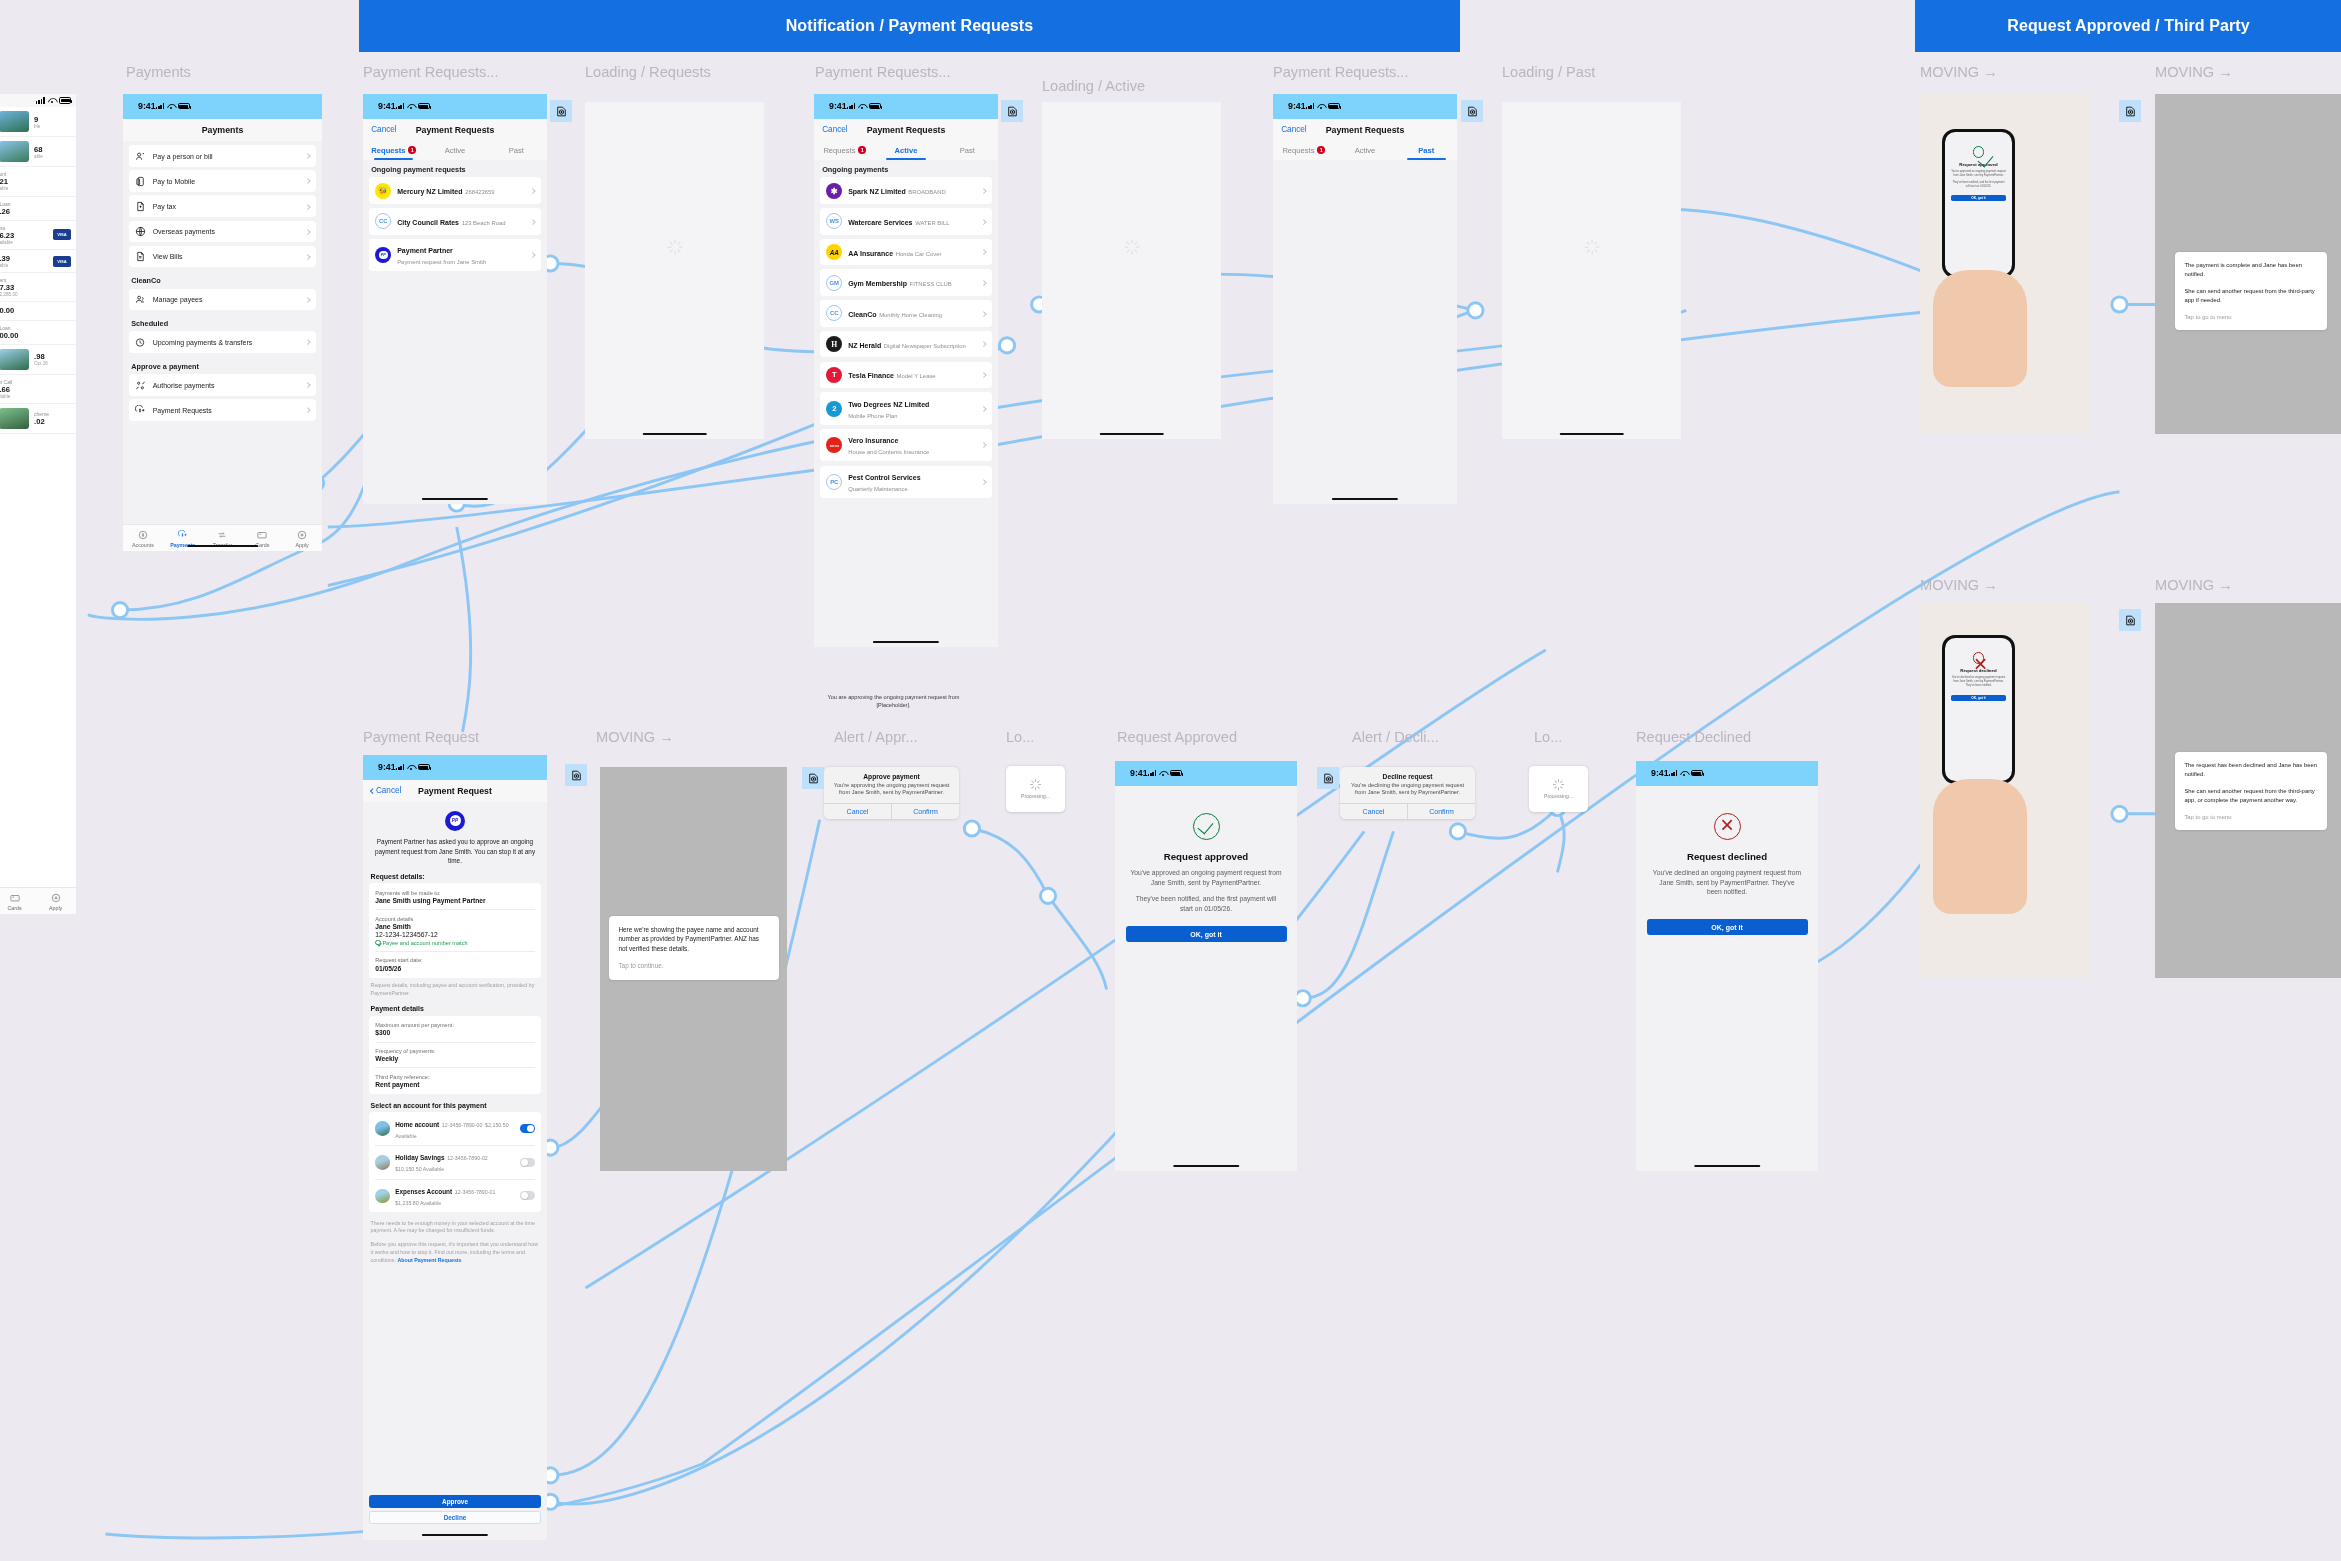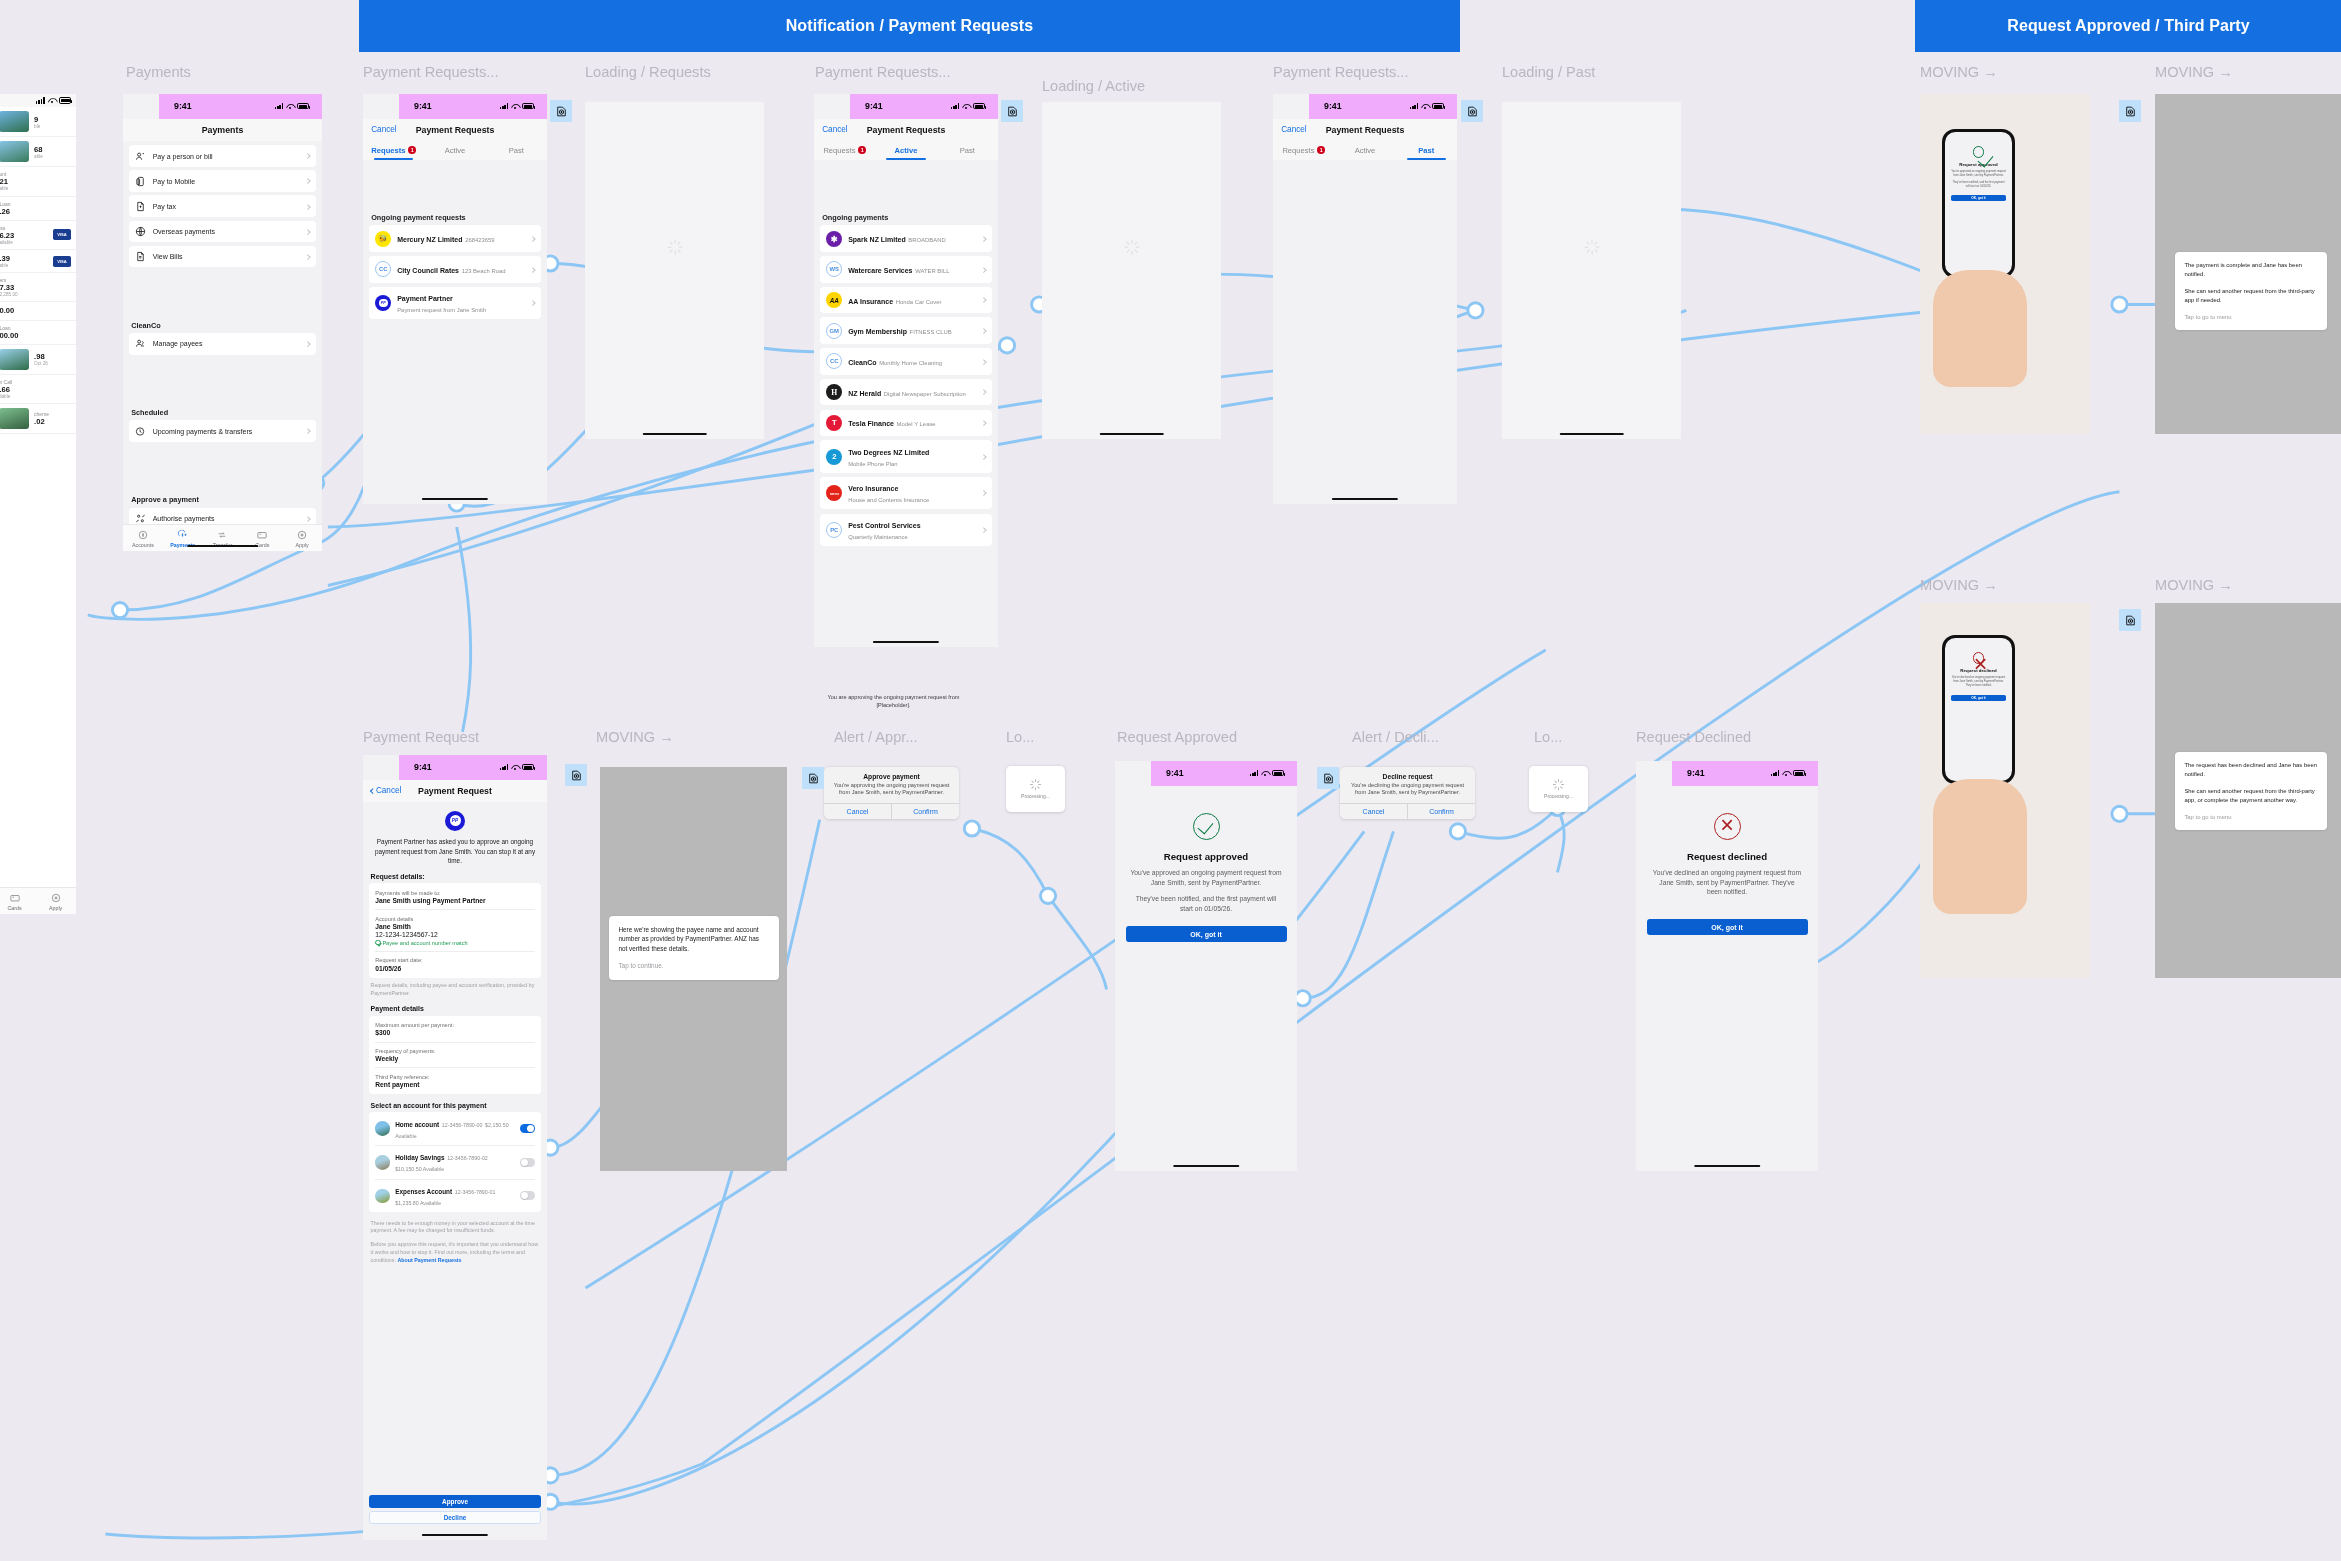--- a/index.html
+++ b/index.html
@@ -35,22 +35,22 @@
   .phone {
     position: absolute;
     background: #f2f2f4;
     overflow: hidden;
   }
   .phone.grey  { background: #b8b8b8; }
   .phone.plain { background: #f4f4f6; }
 
   .statusbar {
     height: 24.6px; display: flex; align-items: center;
-    justify-content: space-between; padding: 0 13px 0 15px;
-    background: #f0abfc; font-size: 8.8px; font-weight: 700; color: #000; margin-left: 36px;
+    padding: 0 13px 0 15px;
+    background: #7dd3fc; font-size: 8.8px; font-weight: 700; color: #000;
   }
   .statusbar .icons { display: flex; align-items: center; gap: 2.9px; }
   .bars { display: flex; align-items: flex-end; gap: 0.9px; height: 6.4px; }
   .bars i { width: 1.5px; background: #000; display: block; border-radius: 0.3px; }
   .bars i:nth-child(1){height:2.3px}.bars i:nth-child(2){height:3.5px}
   .bars i:nth-child(3){height:4.7px}.bars i:nth-child(4){height:6.4px}
   .wifi { width: 7.6px; height: 5.9px; position: relative; }
   .wifi::before{content:"";position:absolute;left:0;top:0.6px;width:7.6px;height:7.6px;
     border:1.3px solid #000;border-radius:50%;clip-path:polygon(0 0,100% 0,100% 42%,0 42%);}
   .wifi::after{content:"";position:absolute;left:2.8px;top:3.8px;width:2.1px;height:2.1px;
@@ -75,21 +75,21 @@
   .tabs { display: flex; background: #f7f7f8; height: 19px; }
   .tab { flex: 1; display: flex; align-items: center; justify-content: center;
     gap: 2.9px; font-size: 7.6px; color: #8a8a8e; position: relative; }
   .tab.active { color: #1470e0; font-weight: 600; }
   .tab.active::after { content: ""; position: absolute; bottom: 0; left: 18%;
     width: 64%; height: 1.4px; background: #1470e0; border-radius: 1.2px; }
   .badge { background: #d0021b; color: #fff; font-size: 5.3px; font-weight: 700;
     width: 7.6px; height: 7.6px; border-radius: 50%; display: flex;
     align-items: center; justify-content: center; }
 
-  .sec-head { font-size: 7.3px; font-weight: 700; color: #1a1a1a; padding: 5.3px 8.2px 3.5px; margin-top: 48px; }
+  .sec-head { font-size: 7.3px; font-weight: 700; color: #1a1a1a; padding: 5.3px 8.2px 3.5px; }
   .list-card { background: #fff; margin: 0 5.9px 4.1px; border-radius: 4.1px;
     display: flex; align-items: center; padding: 5.3px 6.4px; gap: 5.9px; }
   .list-card .txt { flex: 1; min-width: 0; }
   .list-card .t1 { font-size: 7px; font-weight: 600; color: #111;
     white-space: nowrap; overflow: hidden; text-overflow: ellipsis; }
   .list-card .t2 { font-size: 5.9px; color: #8e8e93; margin-top: 0.6px;
     white-space: nowrap; overflow: hidden; text-overflow: ellipsis; }
   .chev-r { width: 3.5px; height: 3.5px; border-top: 0.9px solid #c3c3c7;
     border-right: 0.9px solid #c3c3c7; transform: rotate(45deg); flex: none; }
 

